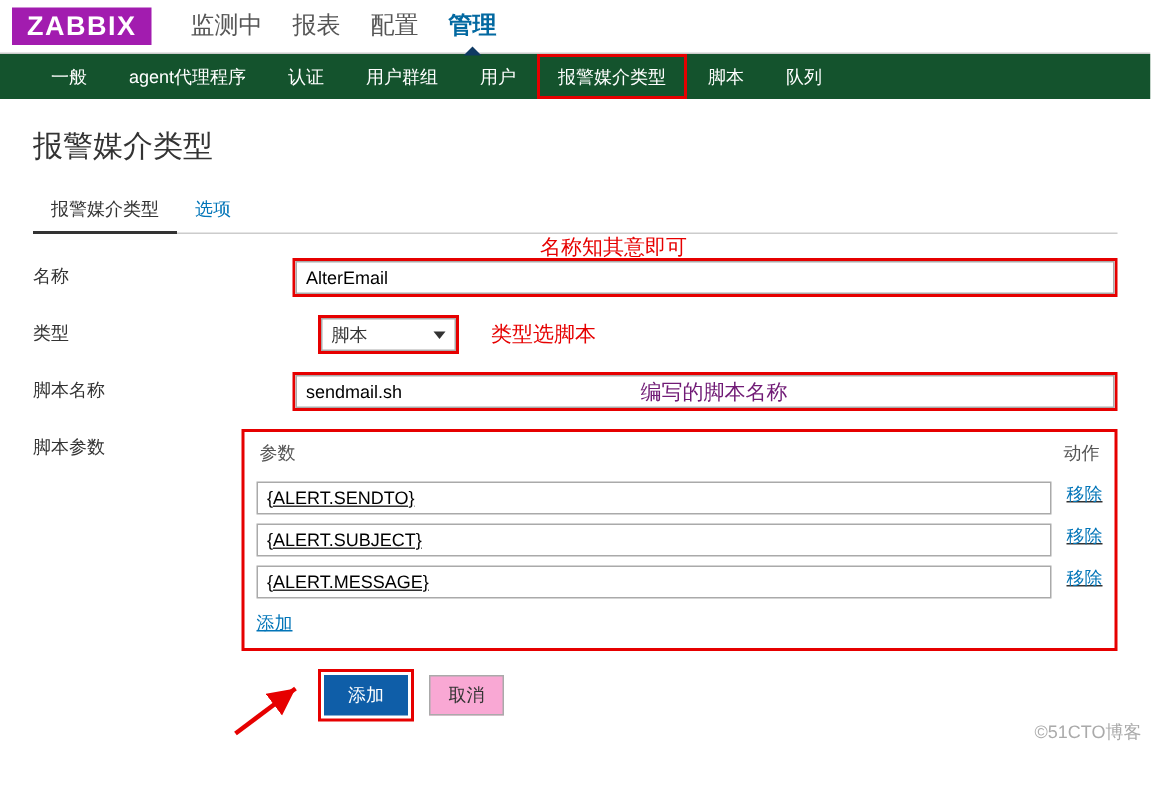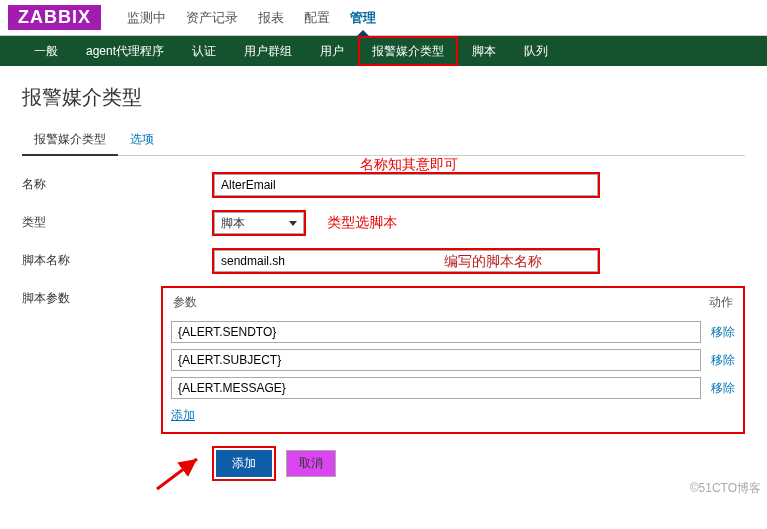--- a/index.html
+++ b/index.html
@@ -1,66 +1,65 @@
 <!DOCTYPE html>
 <html><head>
 <meta charset="utf-8">
 <style>
   * { box-sizing: border-box; margin: 0; padding: 0; }
   body { font-family: Arial, "Microsoft YaHei", sans-serif; font-size: 12px; color: #333; background: #fff; width: 767px; }
   .topbar { display: flex; align-items: center; height: 36px; border-bottom: 1px solid #ccc; padding-left: 8px; }
   .logo { background: #a21caf; color: #fff; font-weight: bold; font-size: 18px; padding: 2px 10px; letter-spacing: 1px; font-family: Arial, sans-serif; }
   .topnav { display: flex; margin-left: 16px; position: relative; }
-  .topnav-item { padding: 8px 10px; color: #555; cursor: pointer; font-size: 13px; position: relative; }
+  .topnav-item { padding: 8px 10px; color: #555; cursor: pointer; font-size: 16px; position: relative; }
   .topnav-item.active { color: #0369a1; font-weight: bold; }
   .topnav-item.active::after { content:""; position:absolute; left:50%; transform:translateX(-50%); bottom:-1px; width:0; height:0; border-left:6px solid transparent; border-right:6px solid transparent; border-bottom:6px solid #0f3a63; }
   .subbar { background: #14532d; display: flex; padding-left: 20px; height: 30px; align-items: stretch; }
   .subnav-item { color: #fff; padding: 7px 14px; font-size: 12px; cursor: pointer; }
   .subnav-item.active { border: 2px solid #e60000; padding: 5px 12px; }
   .content { padding: 10px 22px 20px 22px; position: relative; }
   .page-title { font-size: 20px; color: #333; margin: 8px 0 14px 0; font-weight: normal; }
   .tabs { border-bottom: 1px solid #ccc; display: flex; }
   .tab { padding: 6px 12px; color: #0275b8; cursor: pointer; font-size: 12px; }
   .tab.active { color: #333; border-bottom: 2px solid #333; margin-bottom:-1px; }
   .form { margin-top: 16px; }
   .row { display: flex; align-items: flex-start; margin-bottom: 12px; }
   .label { width: 190px; text-align: left; padding-right: 10px; color: #333; padding-top: 4px; }
   .field { flex: 1; }
   .hl { border: 2px solid #e60000; display: inline-block; }
   input.text { border:1px solid #aaa; height: 22px; padding: 2px 6px; font-size:12px; }
-  input.wide { width: 384px; }
+  input.wide { width: 546px; }
   .select-look { border:1px solid #aaa; height:22px; display:inline-flex; align-items:center; padding:0 6px; width:90px; justify-content:space-between; background:#fff; font-size:12px; }
   .caret { width:0;height:0;border-left:4px solid transparent;border-right:4px solid transparent;border-top:5px solid #333;}
   .annot { color:#e60000; font-size:14px;text-align:right; }
   .params-box { border:2px solid #e60000; padding:4px 8px 8px 8px; width:584px; }
   .params-head { display:flex; justify-content:space-between; color:#555; font-size:12px; padding:2px 2px 4px 2px; }
-  .param-row { display:flex; align-items:center; margin-top:6px; }
+  .param-row { display:flex; margin-top:6px;text-decoration:underline; }
   .param-row input { flex:1; border:1px solid #aaa; height:22px; padding:2px 6px; font-size:12px; }
   .param-remove { color:#0275b8; margin-left:10px; cursor:pointer; }
   .addlink { color:#0275b8; text-decoration:underline; margin-top:8px; display:inline-block; cursor:pointer; }
   .checkbox-wrap { border:2px solid #e60000; padding:2px 6px; display:inline-flex; align-items:center; }
   .checkbox-wrap input { margin-left:10px; accent-color:#0275b8; }
   .buttons { margin-left:190px; margin-top:10px; display:flex; align-items:center; }
   .btn-add-wrap { border:2px solid #e60000; padding:2px; display:inline-block; }
   .btn-add { background:#0f5ea8; color:#fff; border:none; padding:5px 16px; cursor:pointer; font-size:12px; }
-  .btn-cancel { background:#d946ef; border:1px solid #aaa; padding:4px 12px; margin-left:10px; cursor:pointer; font-size:12px; color:#333; }
+  .btn-cancel { background:#f9a8d4; border:1px solid #aaa; padding:4px 12px; margin-left:10px; cursor:pointer; font-size:12px; color:#333; }
   .arrow { position:absolute; left:155px; bottom:8px; }
   .watermark { position:absolute; right:6px; bottom:4px; color:#aaa; font-size:12px; }
   .annot-name { position:absolute; left:360px; top:90px; }
   .script-name-field { position:relative; display:inline-block; }
-  .script-name-annot { position:absolute; left:230px; top:3px; color:#b91c1c; font-size:14px; pointer-events:none; }
+  .script-name-annot { position:absolute; left:230px; top:3px; color:#701a75; font-size:14px; pointer-events:none; }
 </style>
 </head>
 <body>
 
 <div class="topbar">
   <span class="logo">ZABBIX</span>
   <div class="topnav">
     <div class="topnav-item">监测中</div>
-    <div class="topnav-item">资产记录</div>
     <div class="topnav-item">报表</div>
     <div class="topnav-item">配置</div>
     <div class="topnav-item active">管理</div>
   </div>
 </div>
 
 <div class="subbar">
   <div class="subnav-item">一般</div>
   <div class="subnav-item">agent代理程序</div>
   <div class="subnav-item">认证</div>

